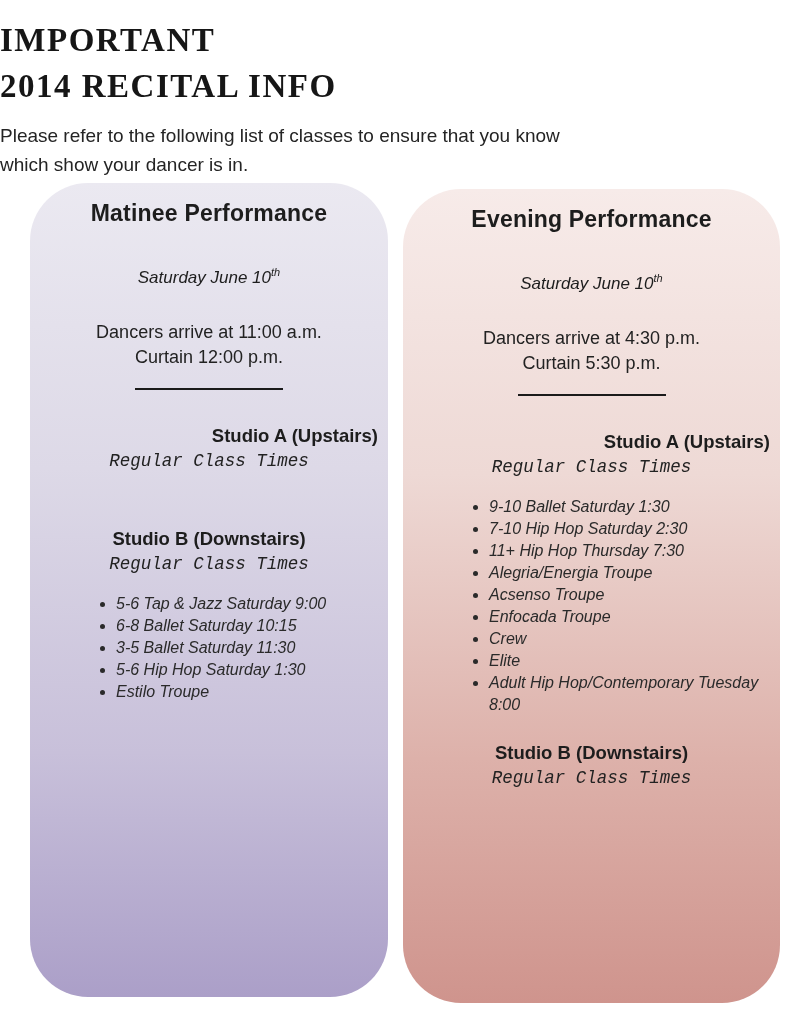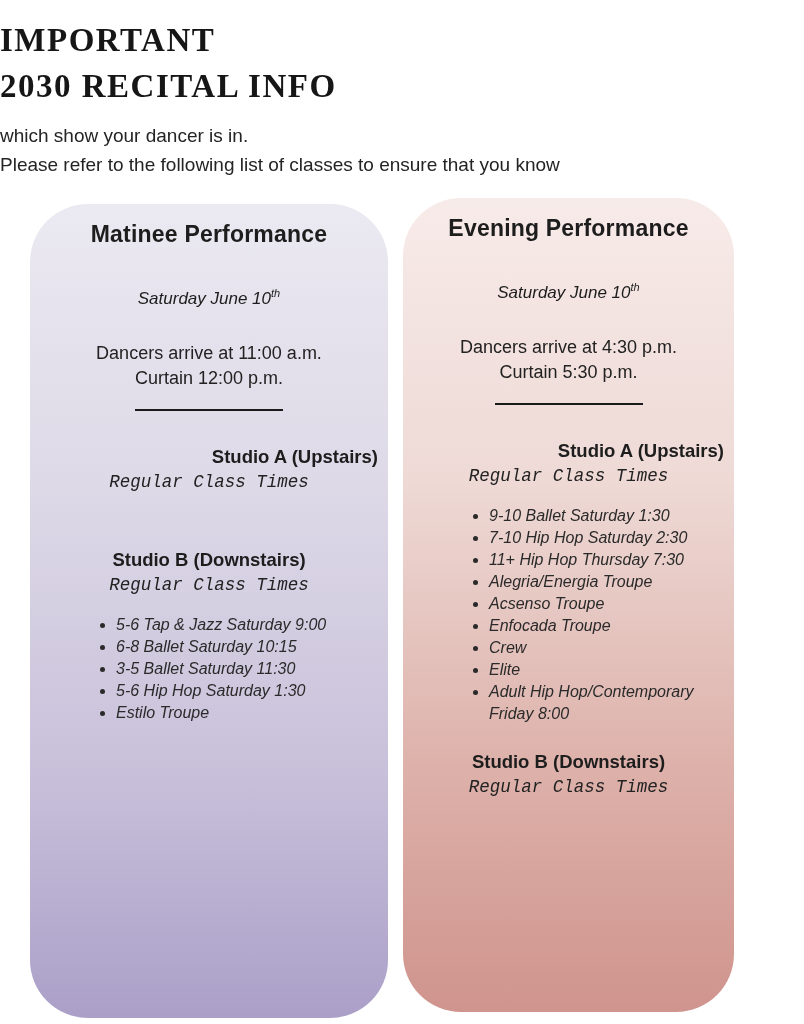--- a/index.html
+++ b/index.html
@@ -37,21 +37,21 @@
     display: flex;
     align-items: flex-start;
   }
   .card {
     border-radius: 58px;
     height: 814px;
     text-align: center;
     padding: 16px 10px 0 10px;
   }
   .card.matinee { width: 358px; margin-left: 30px; }
-  .card.evening { width: 331px; margin-left: 15px; margin-top: 15px; }
+  .card.evening { width: 377px; margin-left: 15px; margin-top: 6px; }
 
   .card-heading {
     font-size: 23px;
     font-weight: 700;
     line-height: 28px;
     letter-spacing: 0.2px;
     color: #1d1d1d;
   }
   .perf-date {
     margin-top: 34px;
@@ -104,31 +104,31 @@
   }
 </style>
 </head>
 <body>
 
 <div class="page">
 
   <div class="header">
     <div class="title">
       <div>IMPORTANT</div>
-      <div>2030 RECITAL INFO</div>
+      <div>2014 RECITAL INFO</div>
     </div>
     <div class="subtitle">
+      <div>Please refer to the following list of classes to ensure that you know</div>
       <div>which show your dancer is in.</div>
-      <div>Please refer to the following list of classes to ensure that you know</div>
     </div>
   </div>
 
   <div class="cards">
 
-    <div class="card matinee" style="background: linear-gradient(rgb(235, 233, 241) 0%, rgb(221, 217, 231) 35%, rgb(200, 192, 218) 70%, rgb(171, 159, 200) 100%); margin-top: 21px;">
+    <div class="card matinee" style="background: linear-gradient(rgb(235, 233, 241) 0%, rgb(221, 217, 231) 35%, rgb(200, 192, 218) 70%, rgb(171, 159, 200) 100%);">
       <div class="card-heading">Matinee Performance</div>
       <div class="perf-date">
         <span>Saturday June 10</span><sup>th</sup>
       </div>
       <div class="arrive">Dancers arrive at 11:00 a.m.</div>
       <div class="curtain">Curtain 12:00 p.m.</div>
       <div class="divider"></div>
 
       <div class="section-1">
         <div class="studio-heading">Studio A (Upstairs)</div>
@@ -162,21 +162,21 @@
         <div class="studio-subheading">Regular Class Times</div>
         <ul class="class-list">
             <li>9-10 Ballet Saturday 1:30</li>
             <li>7-10 Hip Hop Saturday 2:30</li>
             <li>11+ Hip Hop Thursday 7:30</li>
             <li>Alegria/Energia Troupe</li>
             <li>Acsenso Troupe</li>
             <li>Enfocada Troupe</li>
             <li>Crew</li>
             <li>Elite</li>
-            <li>Adult Hip Hop/Contemporary Friday 8:00</li>
+            <li>Adult Hip Hop/Contemporary Tuesday 8:00</li>
           </ul>
       </div>
 
       <div class="section-2 gap-sm">
         <div class="studio-heading">Studio B (Downstairs)</div>
         <div class="studio-subheading">Regular Class Times</div>
       </div>
     </div>
 
   </div>

